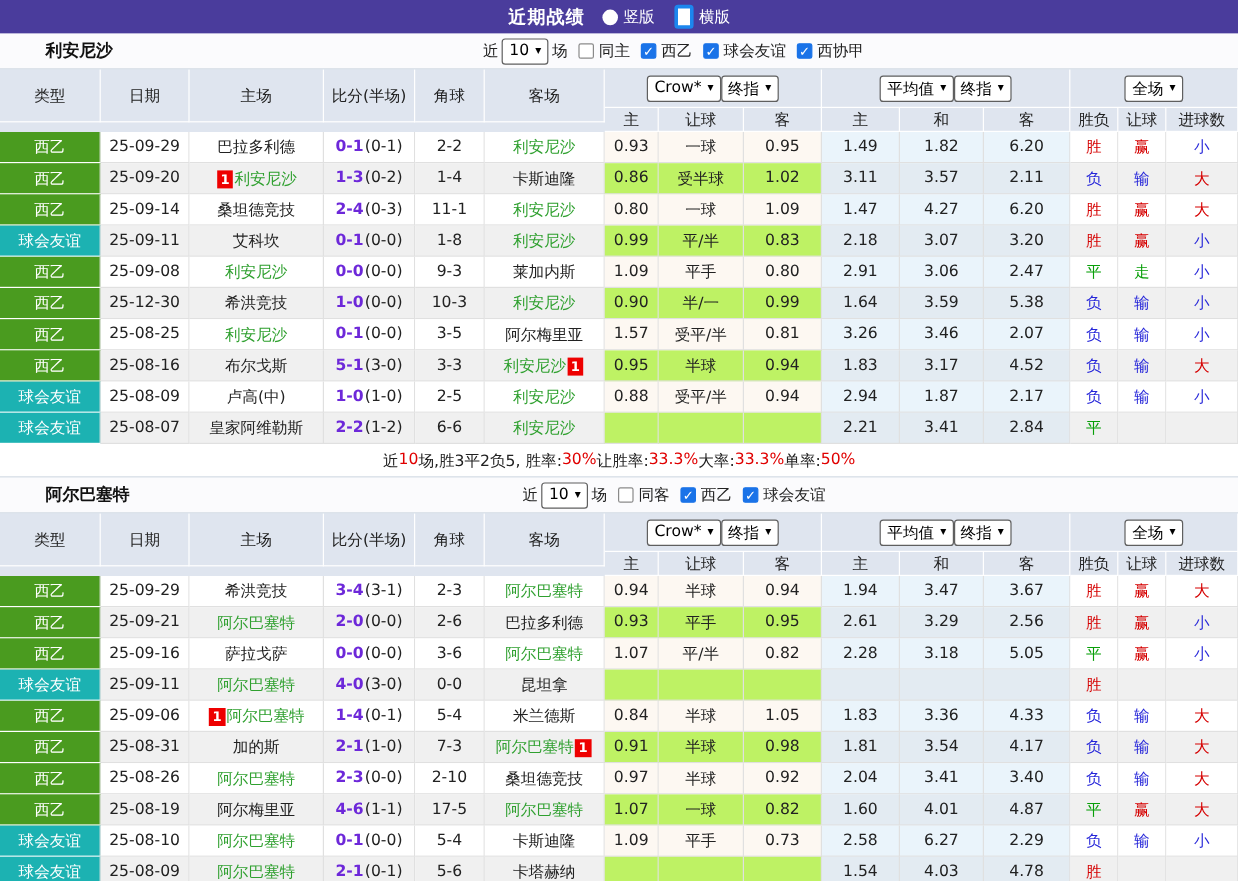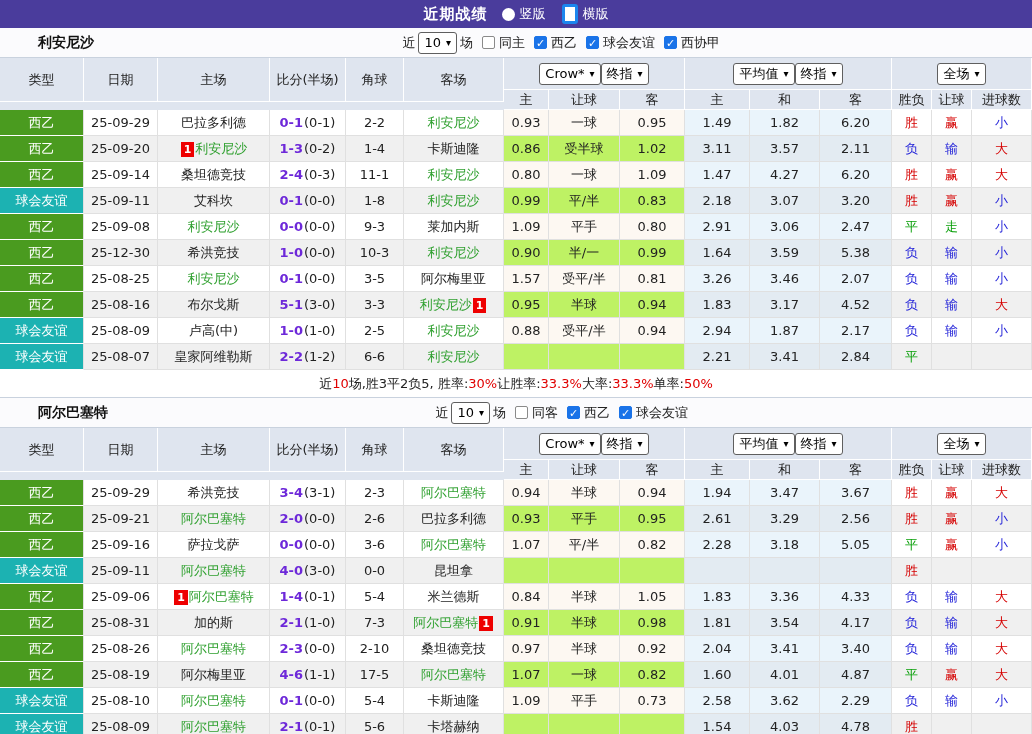--- a/index.html
+++ b/index.html
@@ -752,21 +752,21 @@
             <span class="half">(0-0)</span>
           </div>
           <div class="c">5-4</div>
           <div class="c">
             <span><span>卡斯迪隆</span></span>
           </div>
           <div class="c crow">1.09</div>
           <div class="c crow">平手</div>
           <div class="c crow">0.73</div>
           <div class="c avg">2.58</div>
-          <div class="c avg">3.62</div>
+          <div class="c avg">6.27</div>
           <div class="c avg">2.29</div>
           <div class="c">
             <span class="t-b">负</span>
           </div>
           <div class="c">
             <span class="t-b">输</span>
           </div>
           <div class="c">
             <span class="t-b">小</span>
           </div>

